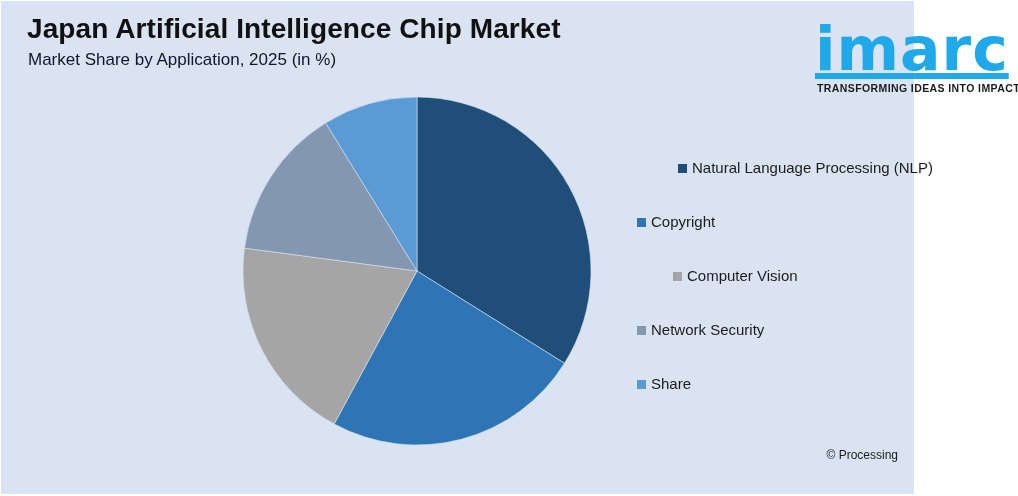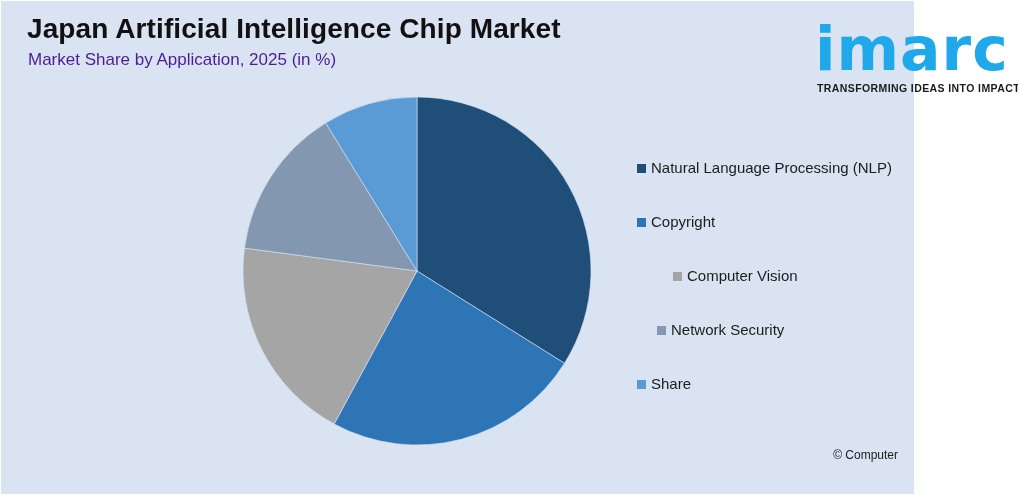--- a/index.html
+++ b/index.html
@@ -12,30 +12,31 @@
     position: absolute; left: 1px; top: 1px; width: 913px; height: 493px;
     background: #d9e3f2;
   }
   .title {
     position: absolute; left: 26px; top: 12px;
     font-size: 28px; font-weight: bold; color: #111111;
     letter-spacing: 0.1px;
   }
   .subtitle {
     position: absolute; left: 27px; top: 49px;
-    font-size: 17px; color: #4c1d95;
+    font-size: 17px; color: #0f172a;
   }
   .logo {
     position: absolute; left: 812px; top: 12px; width: 200px; height: 84px;
   }
   .logo-word {
     position: absolute; left: 2px; top: 6px;
     font-size: 60px; font-weight: bold; color: #1fa8ea;
     letter-spacing: 1px; line-height: 60px;
     font-family: "DejaVu Sans", sans-serif;
+    text-decoration: underline;
   }
   .logo-tag {
     position: absolute; left: 4px; top: 69px;
     font-size: 10.5px; font-weight: bold; color: #1b1b1b;
     letter-spacing: 0.4px; white-space: nowrap;
   }
   .pie {
     position: absolute; left: 240px; top: 94px; width: 352px; height: 352px;
   }
   .legend {
@@ -68,23 +69,23 @@
 
   <svg class="pie" id="pie" viewBox="0 0 352 352">
       <path d="M176,176 L176,2 A174,174 0 0 1 323.49596087880445,268.3089460693717 Z" fill="#1f4e79" stroke="#d9e3f2" stroke-width="0.6"></path>
       <path d="M176,176 L323.49596087880445,268.3089460693717 A174,174 0 0 1 93.13455256177858,329.00103797315677 Z" fill="#2e75b6" stroke="#d9e3f2" stroke-width="0.6"></path>
       <path d="M176,176 L93.13455256177858,329.00103797315677 A174,174 0 0 1 3.5124721939058645,153.10780151794276 Z" fill="#a5a5a5" stroke="#d9e3f2" stroke-width="0.6"></path>
       <path d="M176,176 L3.5124721939058645,153.10780151794276 A174,174 0 0 1 84.61961438673463,27.926960167723593 Z" fill="#8497b0" stroke="#d9e3f2" stroke-width="0.6"></path>
       <path d="M176,176 L84.61961438673463,27.926960167723593 A174,174 0 0 1 176.0000000000001,2 Z" fill="#5b9bd5" stroke="#d9e3f2" stroke-width="0.6"></path>
     </svg>
 
   <div class="legend" id="legend">
-      <div class="legend-item" style="top: 0px;"><span class="legend-swatch" style="background: rgb(31, 78, 121);"></span><span>Natural Language Processing (NLP)</span></div>
+      <div class="legend-item" style="top: 0px; margin-left: 41px;"><span class="legend-swatch" style="background: rgb(31, 78, 121);"></span><span>Natural Language Processing (NLP)</span></div>
       <div class="legend-item" style="top: 54px;"><span class="legend-swatch" style="background: rgb(46, 117, 182);"></span><span>Copyright</span></div>
       <div class="legend-item" style="top: 108px; padding-left: 36px;"><span class="legend-swatch" style="background: rgb(165, 165, 165);"></span><span>Computer Vision</span></div>
-      <div class="legend-item" style="top: 162px; margin-left: 20px;"><span class="legend-swatch" style="background: rgb(132, 151, 176);"></span><span>Network Security</span></div>
+      <div class="legend-item" style="top: 162px;"><span class="legend-swatch" style="background: rgb(132, 151, 176);"></span><span>Network Security</span></div>
       <div class="legend-item" style="top: 216px;"><span class="legend-swatch" style="background: rgb(91, 155, 213);"></span><span>Share</span></div>
     </div>
 
   <div class="copyright">
-    <div>© Computer</div>
+    <div>© Processing</div>
   </div>
 </div>
 
 </body></html>

